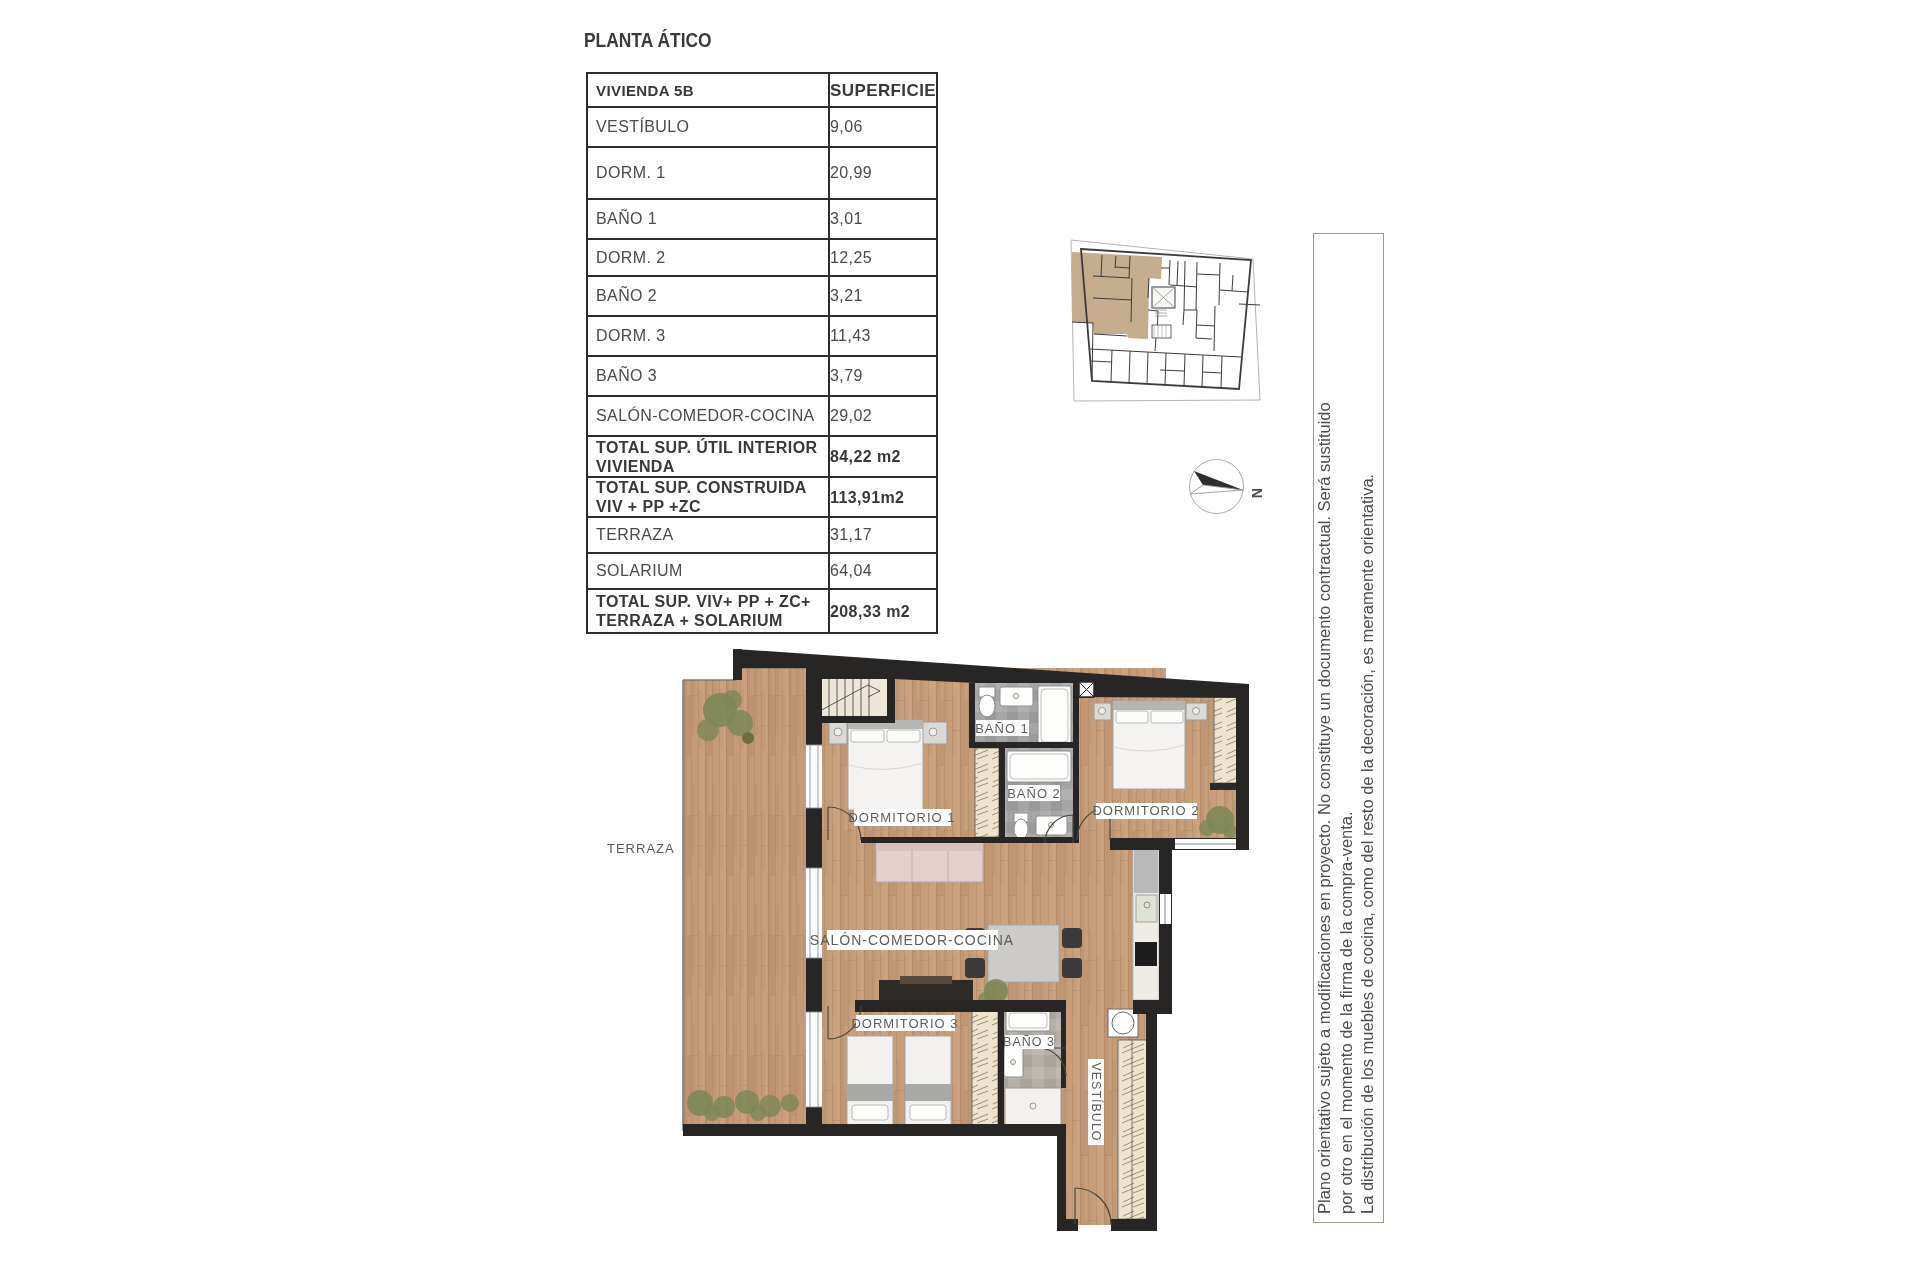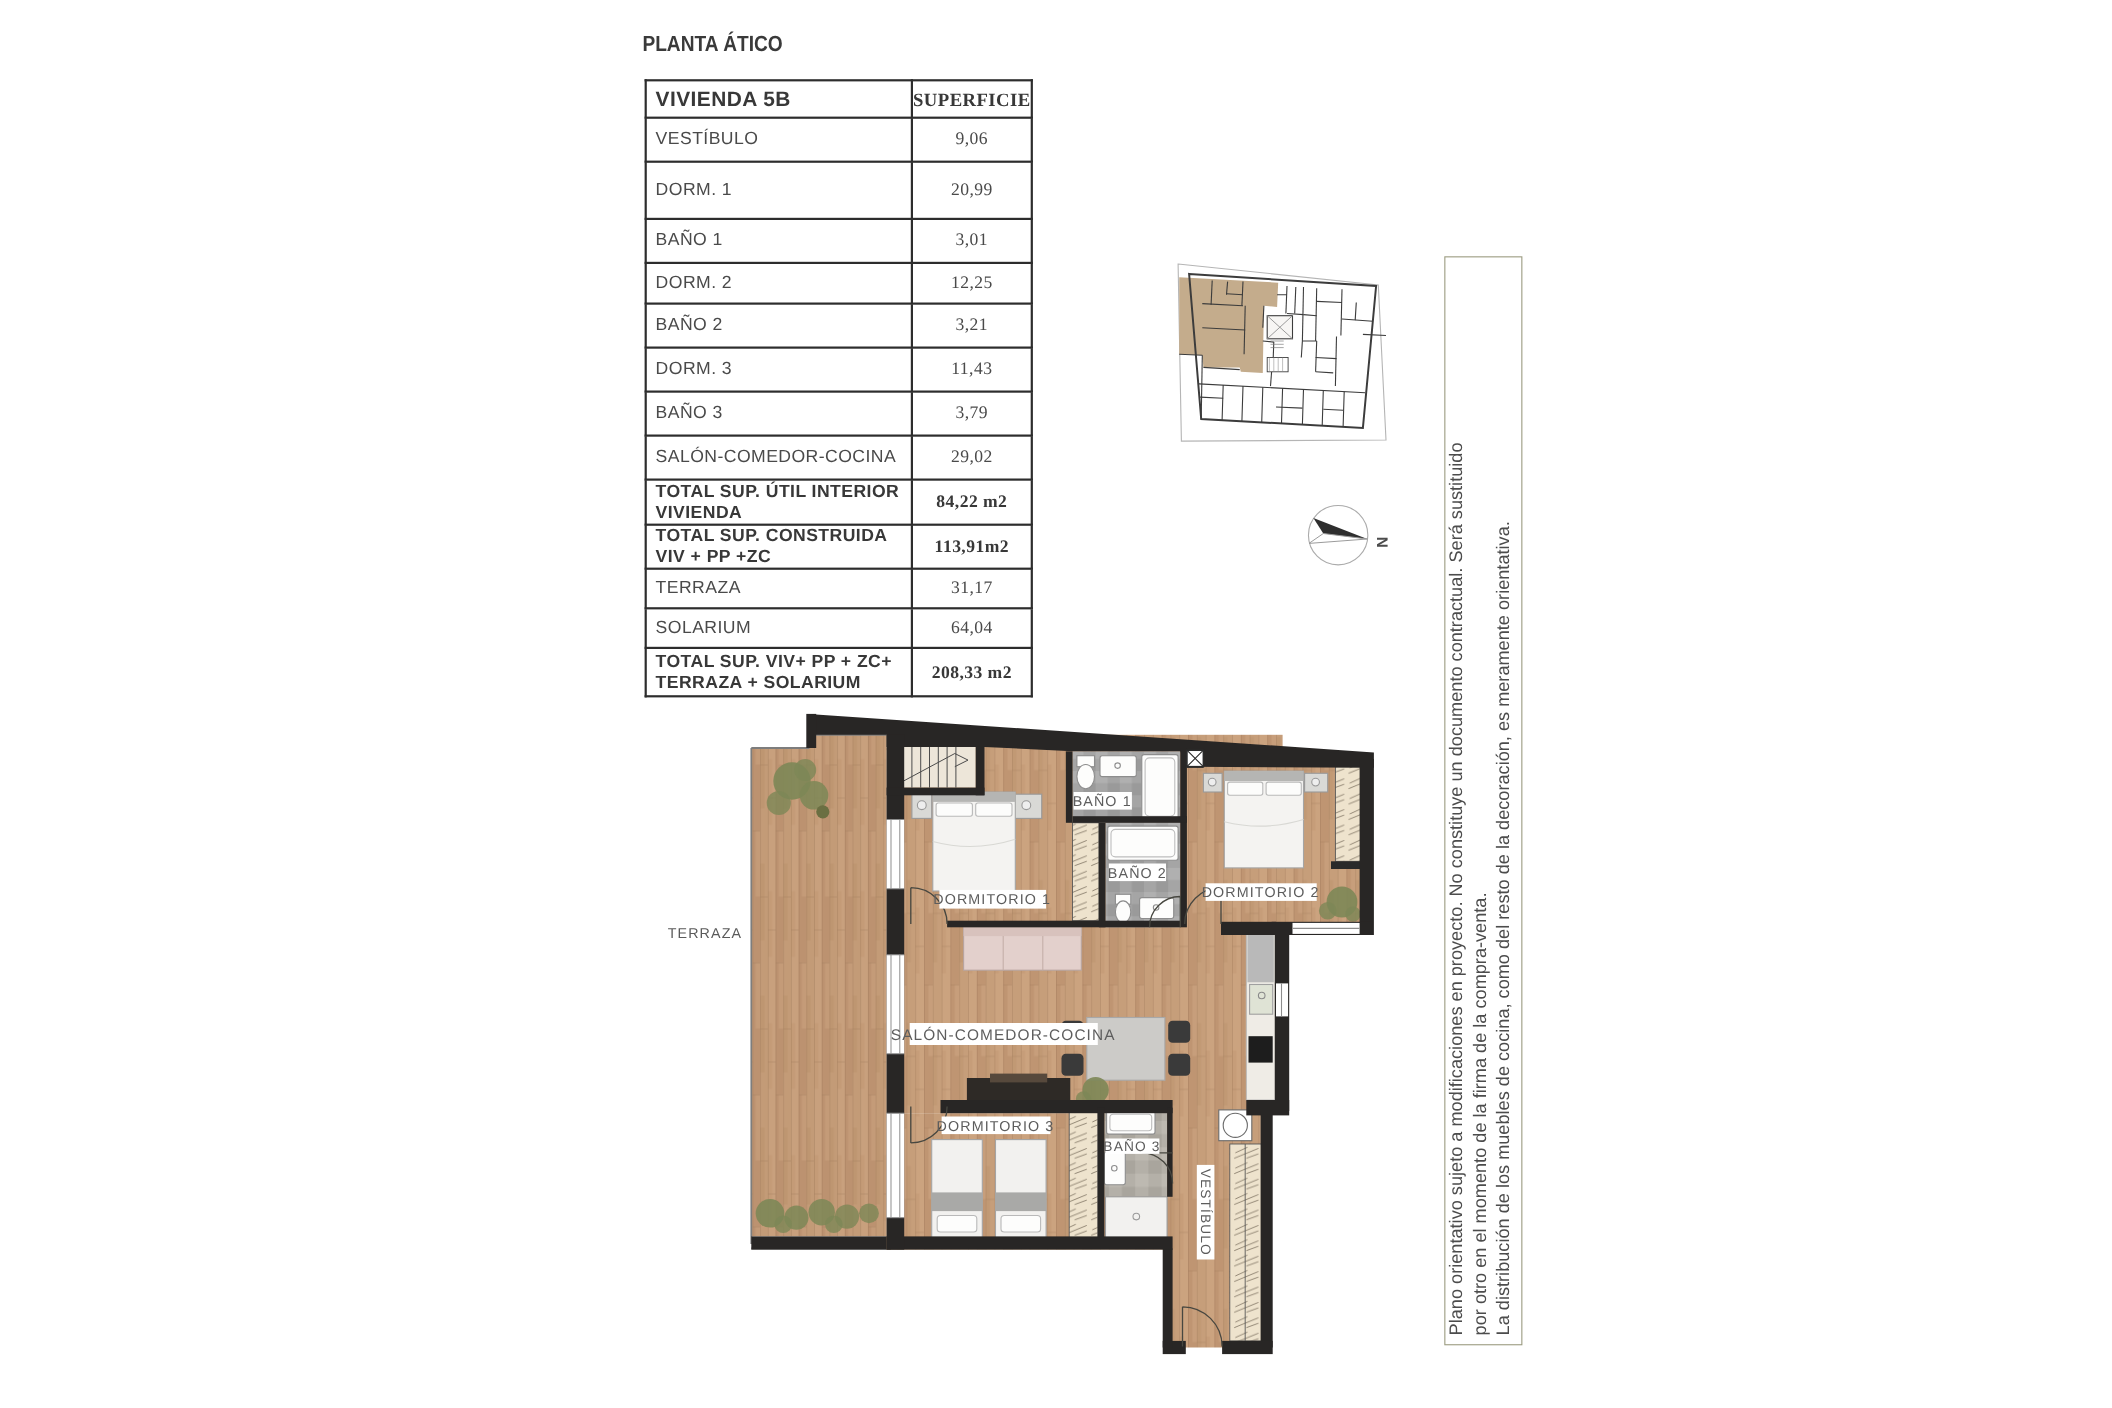--- a/index.html
+++ b/index.html
@@ -1,38 +1,38 @@
 <!DOCTYPE html>
 <html><head>
 <meta charset="utf-8">
 <style>
   html,body{margin:0;padding:0;background:#fff;}
   body{width:1920px;height:1280px;position:relative;font-family:"Liberation Sans",sans-serif;overflow:hidden;}
   .abs{position:absolute;}
   #title{left:584px;top:29px;font-size:20px;font-weight:bold;color:#3a3a3a;letter-spacing:0;transform:scaleX(.87);transform-origin:0 0;}
   table.sup{border-collapse:collapse;position:absolute;left:586px;top:72px;table-layout:fixed;}
   table.sup td{border:2px solid #2d2d2d;color:#4a4a4a;font-size:16px;letter-spacing:0.4px;padding:0 0 0 8px;vertical-align:middle;}
-  table.sup td.num{text-align:center;padding:0;font-family:Liberation Serif, serif;}
+  table.sup td.num{text-align:left;padding:0;}
   table.sup td.b{font-weight:bold;color:#383838;line-height:19px;}
   #terrlab{left:607px;top:841px;font-size:13px;color:#5a5a5a;letter-spacing:1px;}
   #disc{left:1313px;top:233px;width:69px;height:988px;border:1px solid #9b9b80;}
   #disc .rot{position:absolute;left:0;top:0;width:984px;height:65px;transform:rotate(-90deg) translate(-984px,0);transform-origin:0 0;font-size:16.5px;line-height:21.5px;color:#4c4c4c;padding-left:4px;white-space:nowrap;}
 </style>
 </head>
 <body>
 <div class="abs" id="title">PLANTA ÁTICO</div>
 
 <table class="sup">
   <colgroup>
       <col style="width:242px">
       <col style="width:108px">
     </colgroup>
   <tbody>
       <tr style="height:34px">
-        <td class="b" style="font-size:19px">VIVIENDA 5B</td>
+        <td class="b" style="font-size:15px">VIVIENDA 5B</td>
         <td class="num b" style="font-size:17px">SUPERFICIE</td>
       </tr>
   <tr style="height:40px">
         <td>VESTÍBULO</td>
         <td class="num">9,06</td>
       </tr>
   <tr style="height:52px">
         <td>DORM. 1</td>
         <td class="num">20,99</td>
       </tr>

